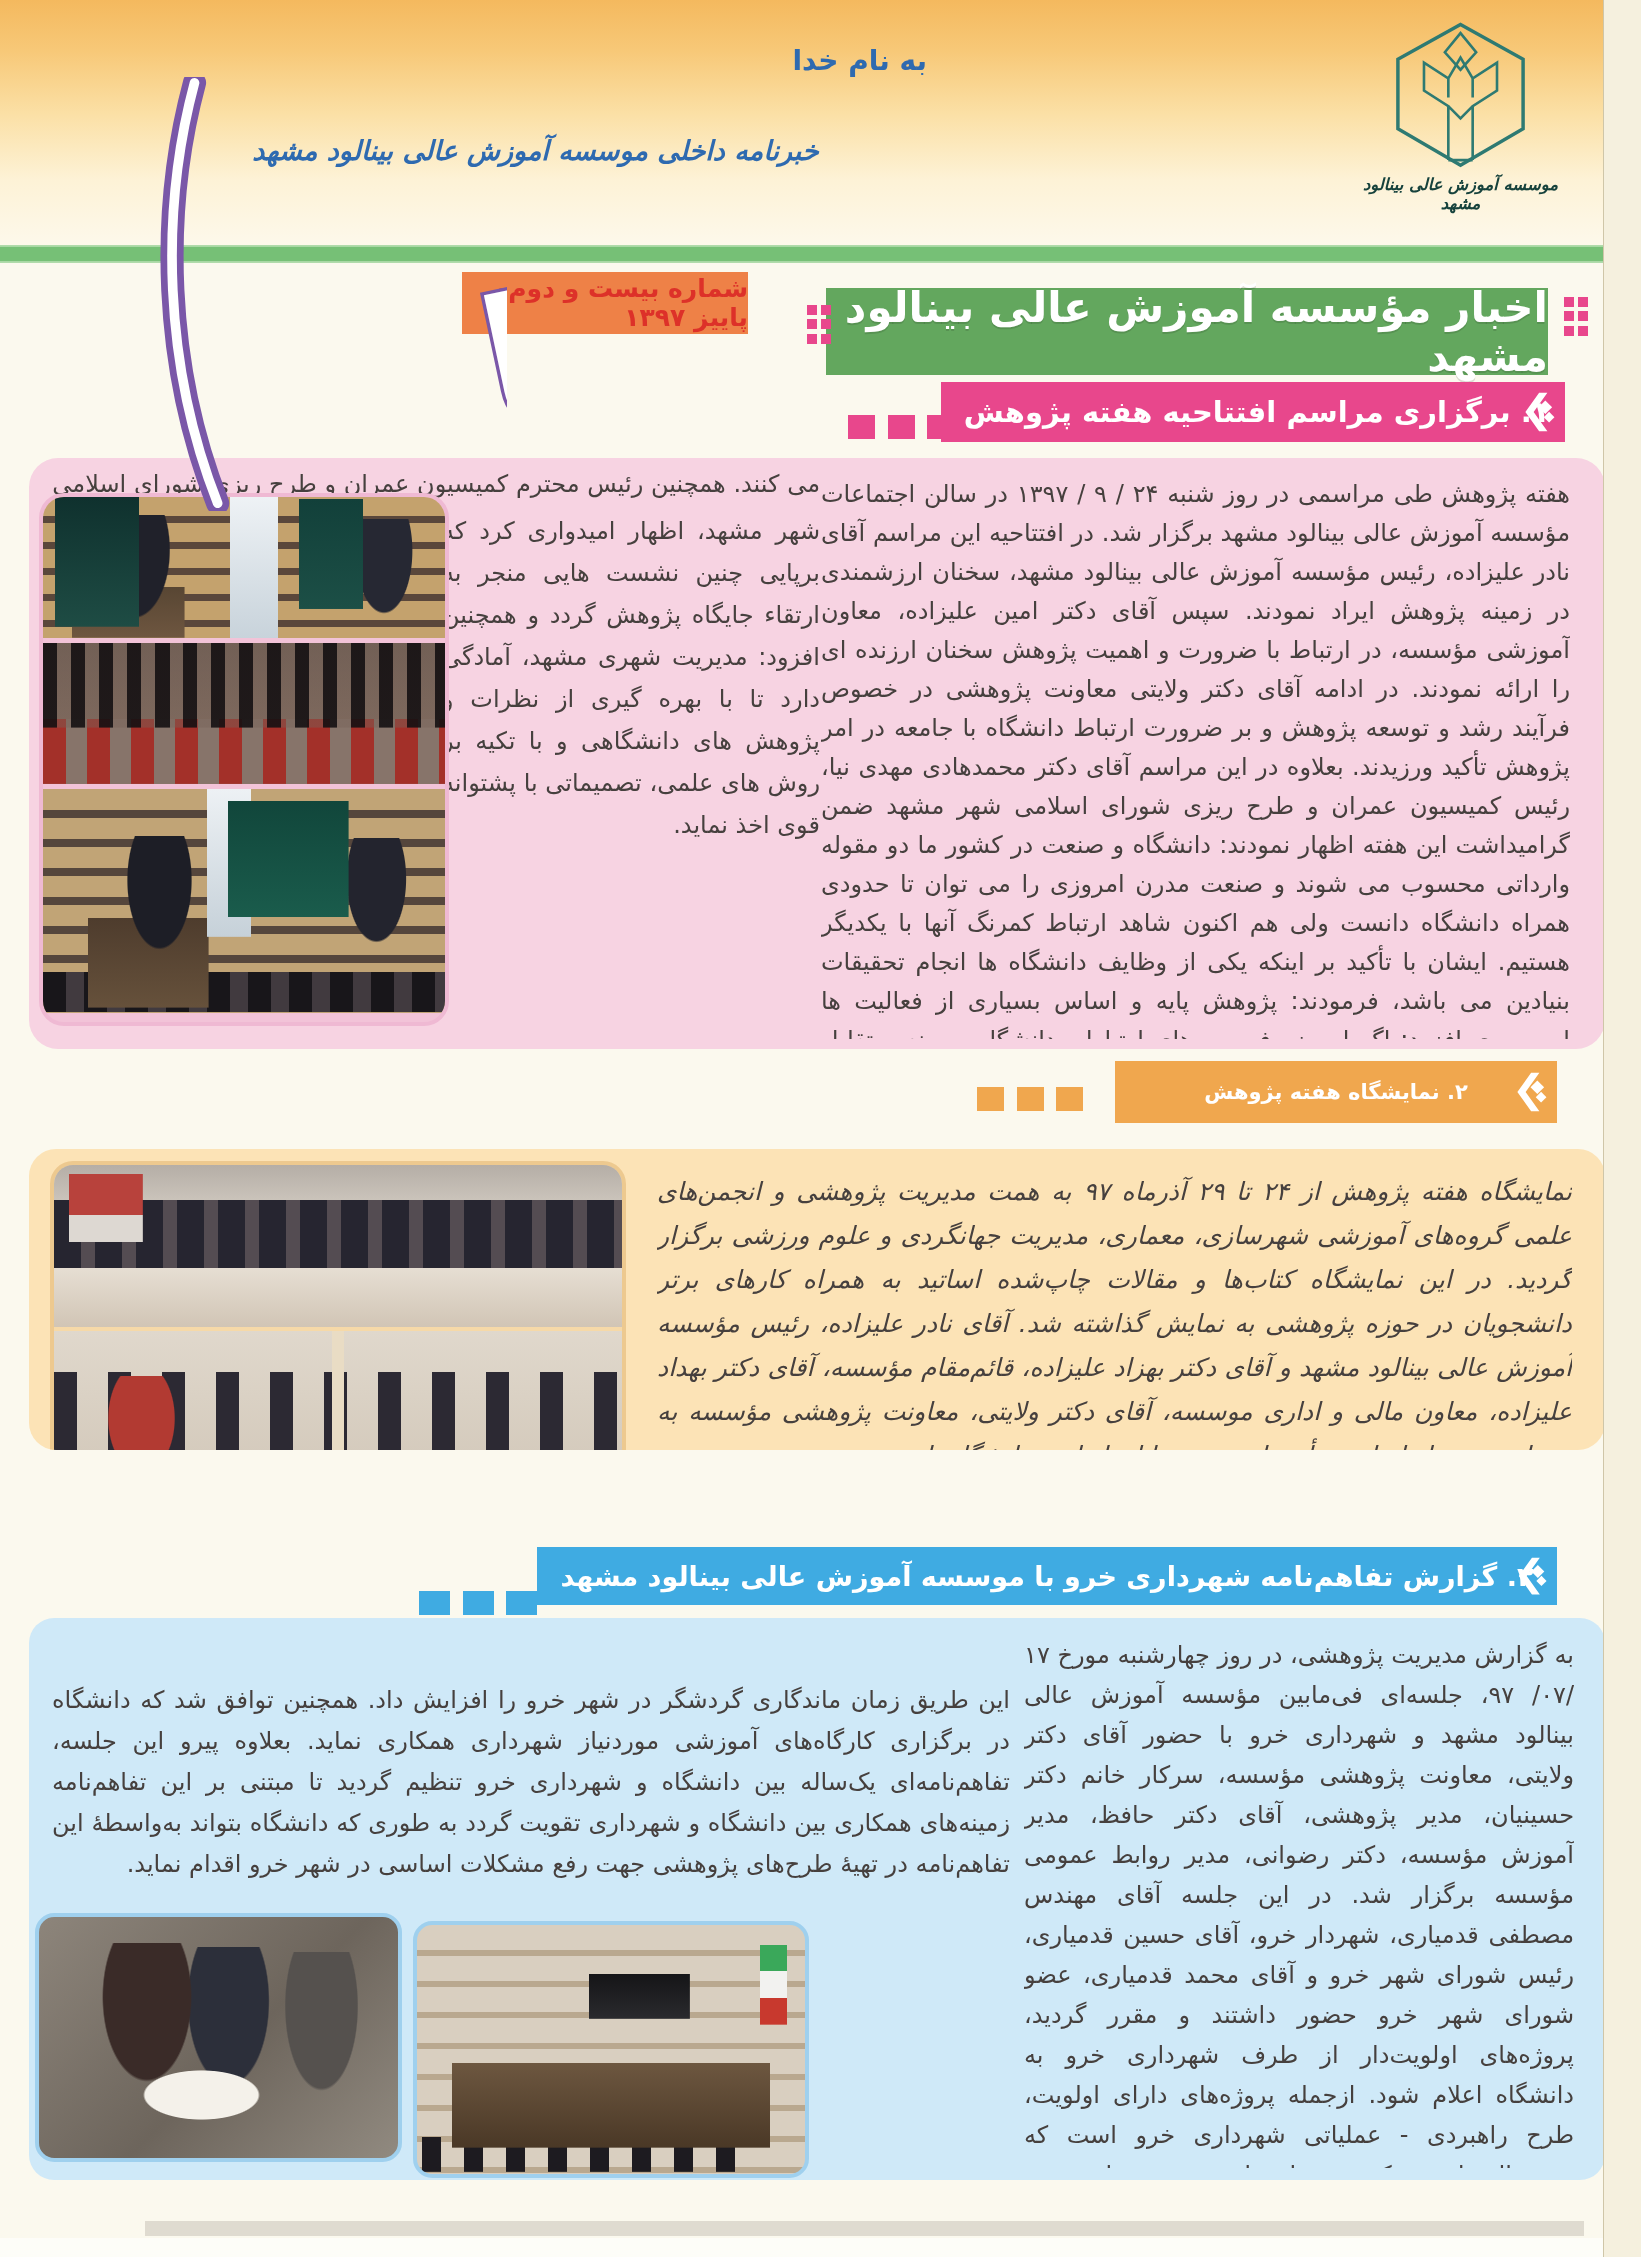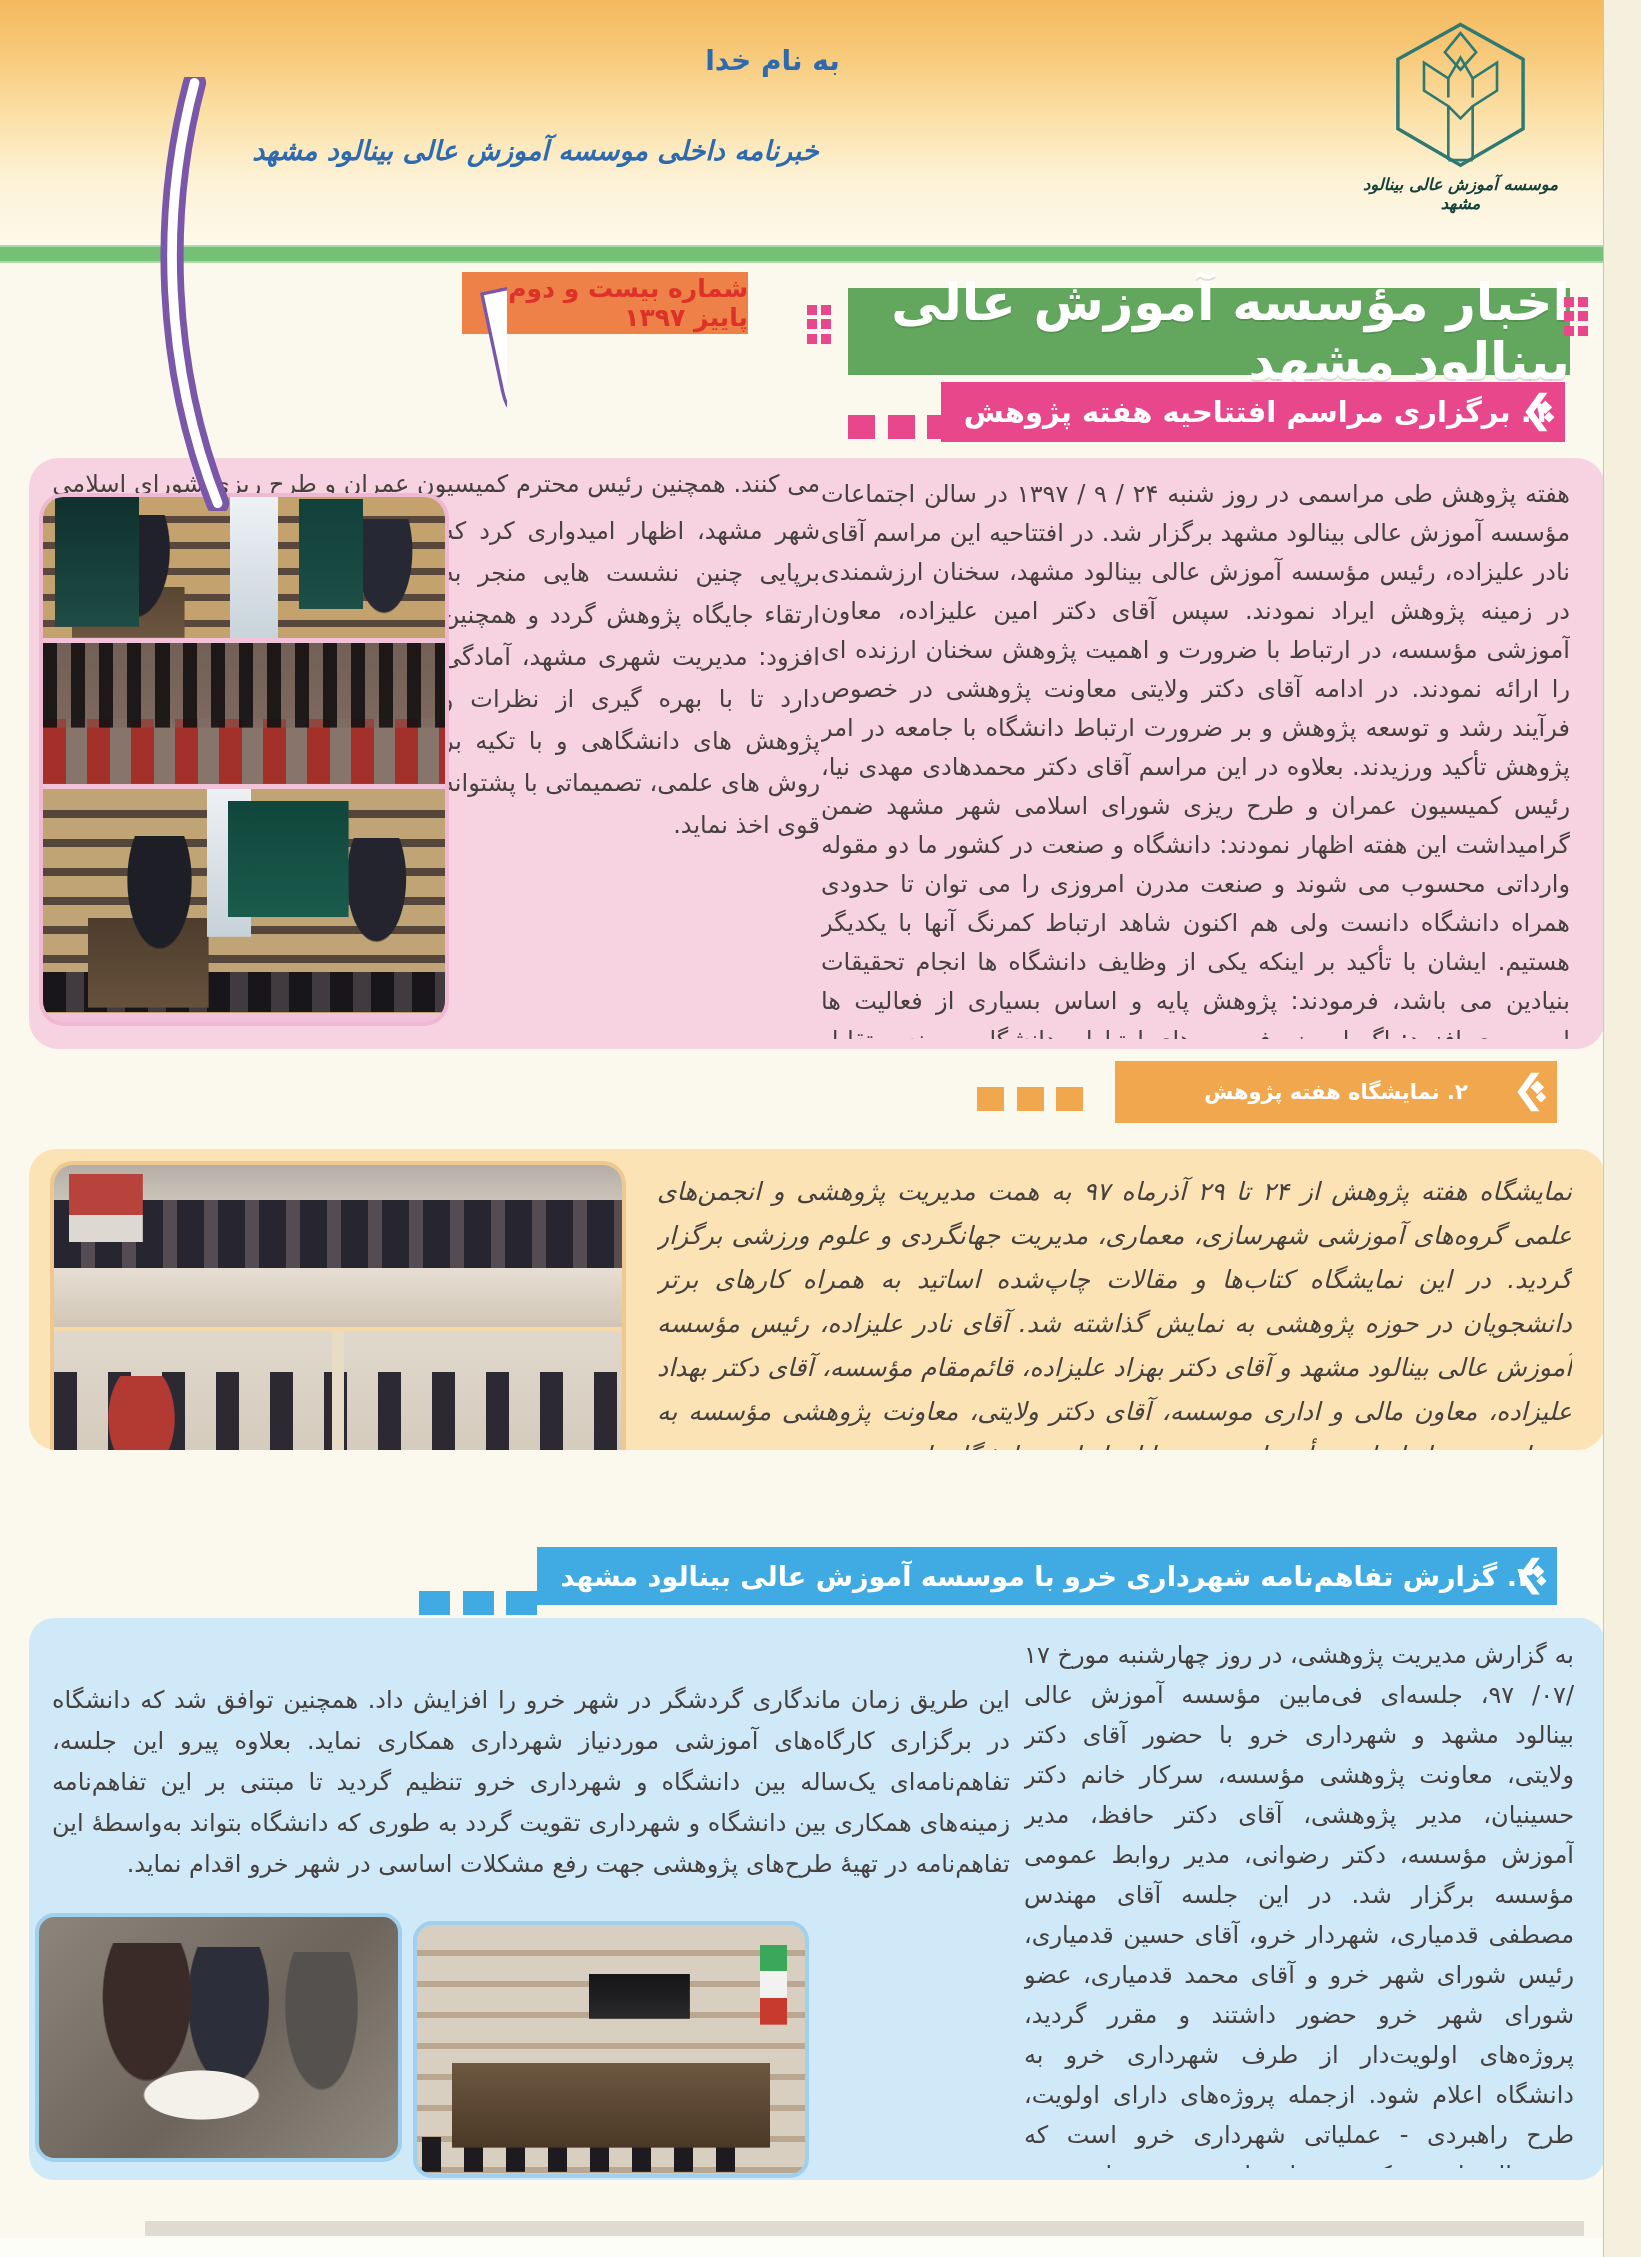--- a/index.html
+++ b/index.html
@@ -9,33 +9,33 @@
     --masthead_purple:#7a57a8; --logo_teal:#2e7a72; --body_text:#46403e; --page_bg:#fbf9ee;
   }
   html,body{margin:0;padding:0;}
   body{background:#e8e4d6;font-family:"DejaVu Sans","Liberation Sans",sans-serif;}
   #page{position:relative;width:1641px;height:2257px;background:var(--page_bg);overflow:hidden;direction:rtl;}
   
   .hdr{position:absolute;left:0;top:0;width:1641px;height:249px;
        background:linear-gradient(180deg,#f4b95e 0%,#f7c877 20%,#fbe0a6 46%,#fdf2d6 72%,#fdf9ec 100%);}
   .stripe{position:absolute;left:0;top:247px;width:1641px;height:13.5px;background:var(--stripe_green);
           box-shadow:0 -1.9px 0 #a8d8a4, 0 1.9px 0 #a8d8a4;}
-  .bism{position:absolute;left:618px;top:44px;width:309px;text-align:center;font-size:28px;font-weight:700;
+  .bism{position:absolute;left:618px;top:44px;width:309px;text-align:right;font-size:28px;font-weight:700;
         color:var(--header_blue_text);}
   .nl-title{position:absolute;left:241px;top:135px;width:589px;text-align:center;font-size:27px;font-weight:700;
         font-style:italic;color:var(--header_blue_text);}
   .logo-wrap{position:absolute;left:1359px;top:21px;width:203px;text-align:center;}
   .logo-wrap svg{display:block;margin:0 auto;}
   .logo-cap{margin-top:1px;font-size:16.4px;font-style:italic;font-weight:700;color:#16423c;}
   .masthead{position:absolute;left:73px;top:77px;z-index:6;}
   
   .badge{position:absolute;left:462px;top:272px;width:286px;height:62px;background:var(--badge_orange);
          color:var(--badge_text_red);font-size:25px;font-weight:700;display:flex;align-items:center;justify-content:center;}
-  .titlebar{position:absolute;left:848px;top:288px;width:722px;height:87px;background:var(--title_green);
-         color:#fff;font-size:51px;font-weight:700;display:flex;align-items:center;justify-content:center;
+  .titlebar{position:absolute;left:826px;top:288px;width:722px;height:87px;background:var(--title_green);
+         color:#fff;font-size:42px;font-weight:700;display:flex;align-items:center;justify-content:center;
          text-shadow:0 1.9px 0 rgba(0,0,0,.12);}
   .dotgrid{position:absolute;display:grid;grid-template-columns:repeat(2,9.7px);grid-auto-rows:9.7px;gap:4.8px;z-index:4;}
   .dotgrid i{background:var(--pink);display:block;}
   .secbar{position:absolute;color:#fff;font-weight:700;display:flex;align-items:center;justify-content:center;}
   .secbar .glyph{position:absolute;top:50%;transform:translateY(-50%);right:7.7px;}
   .sec1-bar{left:941px;top:382px;width:616px;height:60px;background:var(--pink);font-size:29px;padding-left:7.7px;}
   .sec2-bar{left:1115px;top:1061px;width:442px;height:62px;background:var(--orange);font-size:21px;text-align:right;}
   .sec3-bar{left:537px;top:1547px;width:1020px;height:58px;background:var(--blue);font-size:27px;}
   .sqdots{position:absolute;display:flex;gap:12.6px;z-index:4;}
   .sqdots i{display:block;width:27px;height:24px;}

